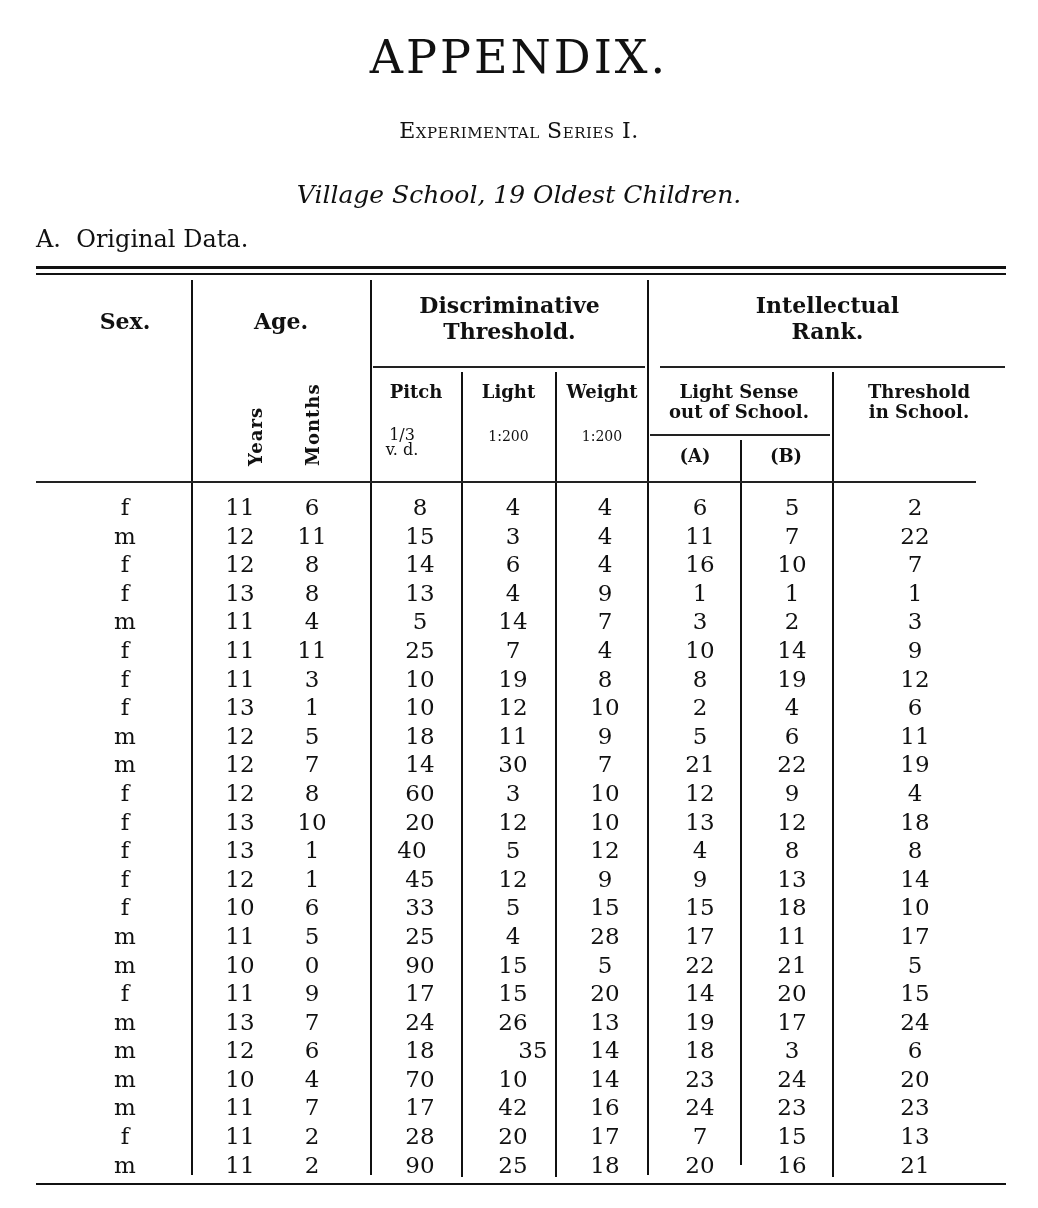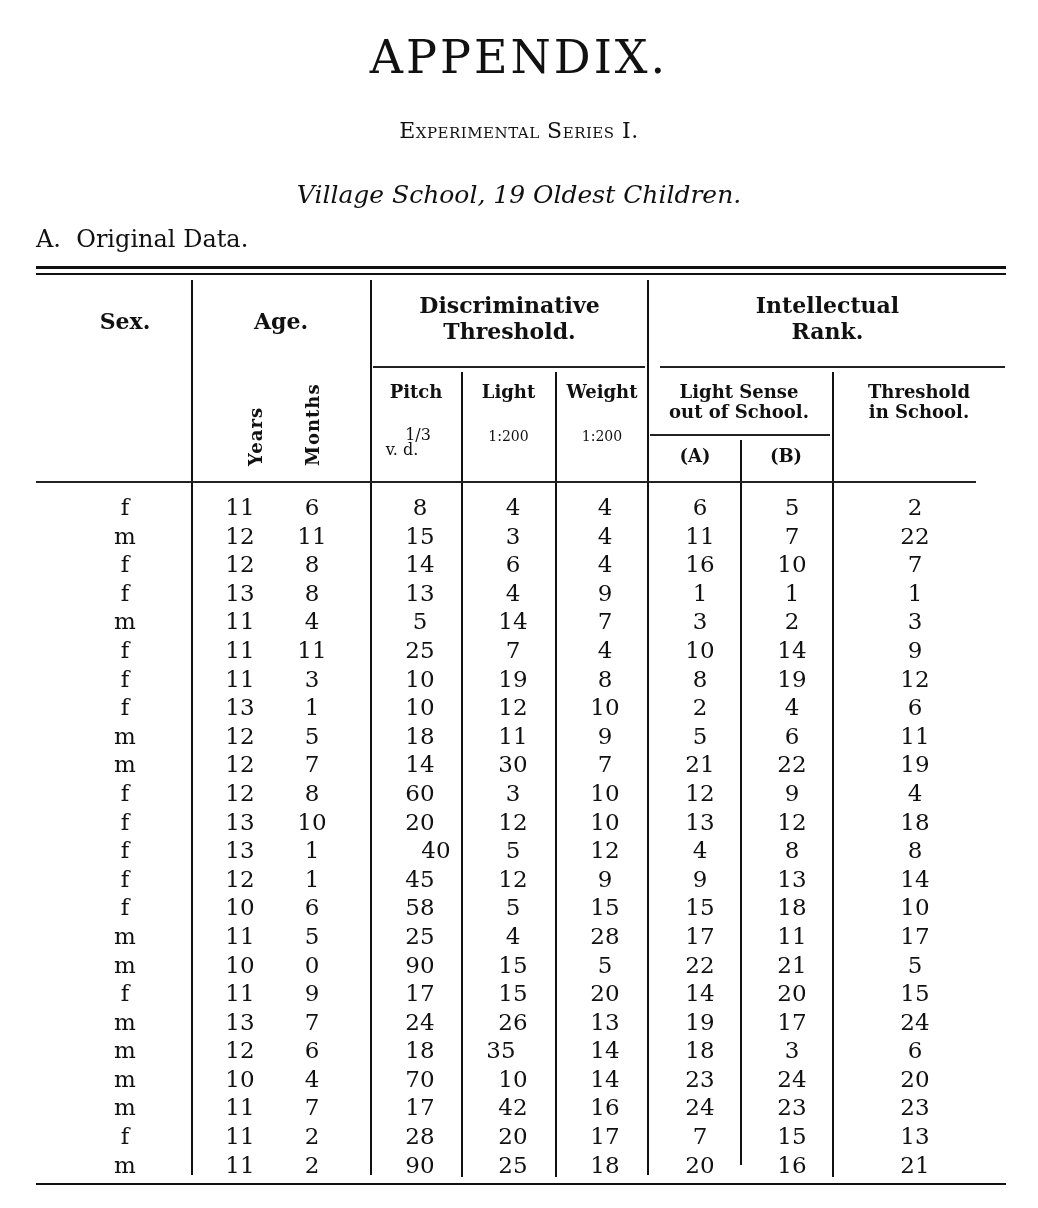--- a/index.html
+++ b/index.html
@@ -51,21 +51,21 @@
   <div class="hdr" style="left:192px;top:308px;width:178px;">Age.</div>
   <div class="hdr" style="left:372px;top:292px;width:275px;">Discriminative</div>
   <div class="hdr" style="left:372px;top:318px;width:275px;">Threshold.</div>
   <div class="hdr" style="left:650px;top:292px;width:355px;">Intellectual</div>
   <div class="hdr" style="left:650px;top:318px;width:355px;">Rank.</div>
 
   <div class="rot" style="left:245px;top:466px;">Years</div>
   <div class="rot" style="left:302px;top:466px;">Months</div>
 
   <div class="sub" style="left:372px;top:382px;width:88px;">Pitch</div>
-  <div class="small" style="left:388px;top:426px;width:60px;font-size:16px;">1/3</div>
+  <div class="small" style="left:372px;top:426px;width:60px;font-size:16px;">1/3</div>
   <div class="small" style="left:372px;top:441px;width:60px;font-size:16px;">v. d.</div>
   <div class="sub" style="left:462px;top:382px;width:93px;">Light</div>
   <div class="small" style="left:462px;top:428px;width:93px;">1:200</div>
   <div class="sub" style="left:556px;top:382px;width:92px;">Weight</div>
   <div class="small" style="left:556px;top:428px;width:92px;">1:200</div>
 
   <div class="sub" style="left:646px;top:382px;width:186px;">Light Sense</div>
   <div class="sub" style="left:646px;top:402px;width:186px;">out of School.</div>
   <div class="sub" style="left:650px;top:446px;width:90px;">(A)</div>
   <div class="sub" style="left:741px;top:446px;width:90px;">(B)</div>
@@ -202,21 +202,21 @@
         <span style="left: 488px; width: 50px;">12</span>
         <span style="left: 580px; width: 50px;">10</span>
         <span style="left: 675px; width: 50px;">13</span>
         <span style="left: 767px; width: 50px;">12</span>
         <span style="left: 880px; width: 70px;">18</span>
       </div>
       <div class="row">
         <span style="left: 95px; width: 60px;">f</span>
         <span style="left: 220px; width: 40px;">13</span>
         <span style="left: 292px; width: 40px;">1</span>
-        <span style="left: 411px; width: 50px;">40</span>
+        <span style="left: 387px; width: 50px;">40</span>
         <span style="left: 488px; width: 50px;">5</span>
         <span style="left: 580px; width: 50px;">12</span>
         <span style="left: 675px; width: 50px;">4</span>
         <span style="left: 767px; width: 50px;">8</span>
         <span style="left: 880px; width: 70px;">8</span>
       </div>
       <div class="row">
         <span style="left: 95px; width: 60px;">f</span>
         <span style="left: 220px; width: 40px;">12</span>
         <span style="left: 292px; width: 40px;">1</span>
@@ -224,21 +224,21 @@
         <span style="left: 488px; width: 50px;">12</span>
         <span style="left: 580px; width: 50px;">9</span>
         <span style="left: 675px; width: 50px;">9</span>
         <span style="left: 767px; width: 50px;">13</span>
         <span style="left: 880px; width: 70px;">14</span>
       </div>
       <div class="row">
         <span style="left: 95px; width: 60px;">f</span>
         <span style="left: 220px; width: 40px;">10</span>
         <span style="left: 292px; width: 40px;">6</span>
-        <span style="left: 395px; width: 50px;">58</span>
+        <span style="left: 395px; width: 50px;">33</span>
         <span style="left: 488px; width: 50px;">5</span>
         <span style="left: 580px; width: 50px;">15</span>
         <span style="left: 675px; width: 50px;">15</span>
         <span style="left: 767px; width: 50px;">18</span>
         <span style="left: 880px; width: 70px;">10</span>
       </div>
       <div class="row">
         <span style="left: 95px; width: 60px;">m</span>
         <span style="left: 220px; width: 40px;">11</span>
         <span style="left: 292px; width: 40px;">5</span>
@@ -280,21 +280,21 @@
         <span style="left: 580px; width: 50px;">13</span>
         <span style="left: 675px; width: 50px;">19</span>
         <span style="left: 767px; width: 50px;">17</span>
         <span style="left: 880px; width: 70px;">24</span>
       </div>
       <div class="row">
         <span style="left: 95px; width: 60px;">m</span>
         <span style="left: 220px; width: 40px;">12</span>
         <span style="left: 292px; width: 40px;">6</span>
         <span style="left: 395px; width: 50px;">18</span>
-        <span style="left: 476px; width: 50px;">35</span>
+        <span style="left: 508px; width: 50px;">35</span>
         <span style="left: 580px; width: 50px;">14</span>
         <span style="left: 675px; width: 50px;">18</span>
         <span style="left: 767px; width: 50px;">3</span>
         <span style="left: 880px; width: 70px;">6</span>
       </div>
       <div class="row">
         <span style="left: 95px; width: 60px;">m</span>
         <span style="left: 220px; width: 40px;">10</span>
         <span style="left: 292px; width: 40px;">4</span>
         <span style="left: 395px; width: 50px;">70</span>

